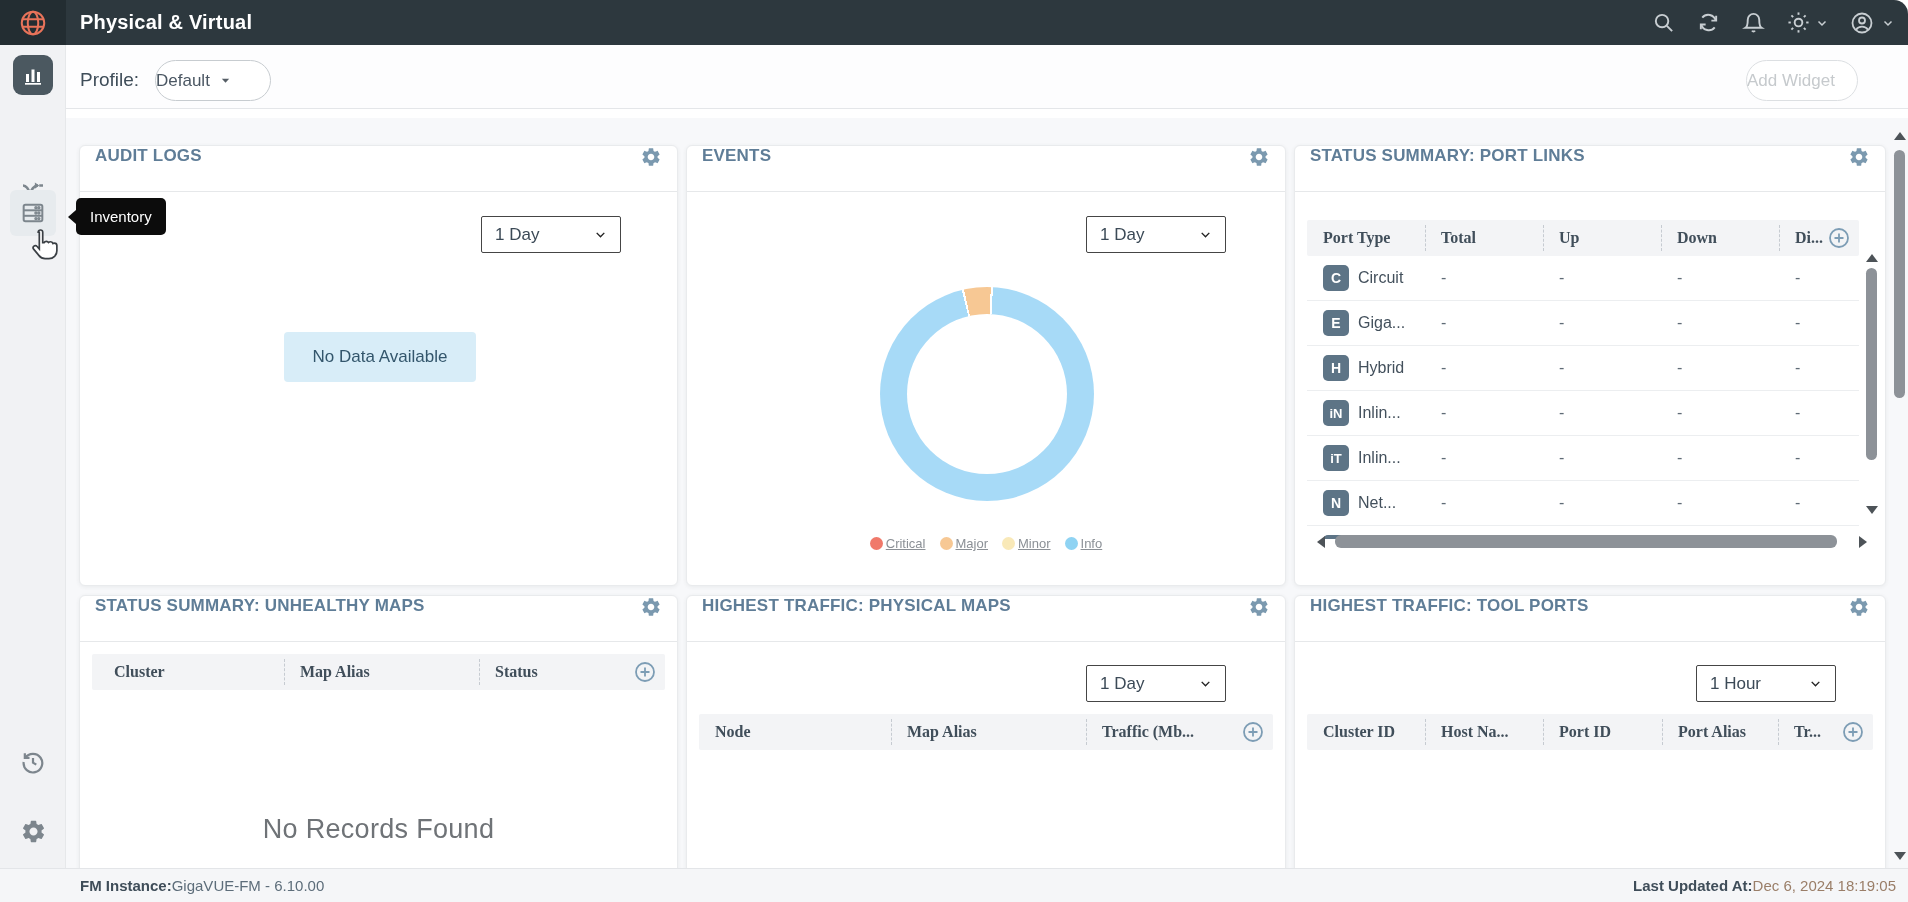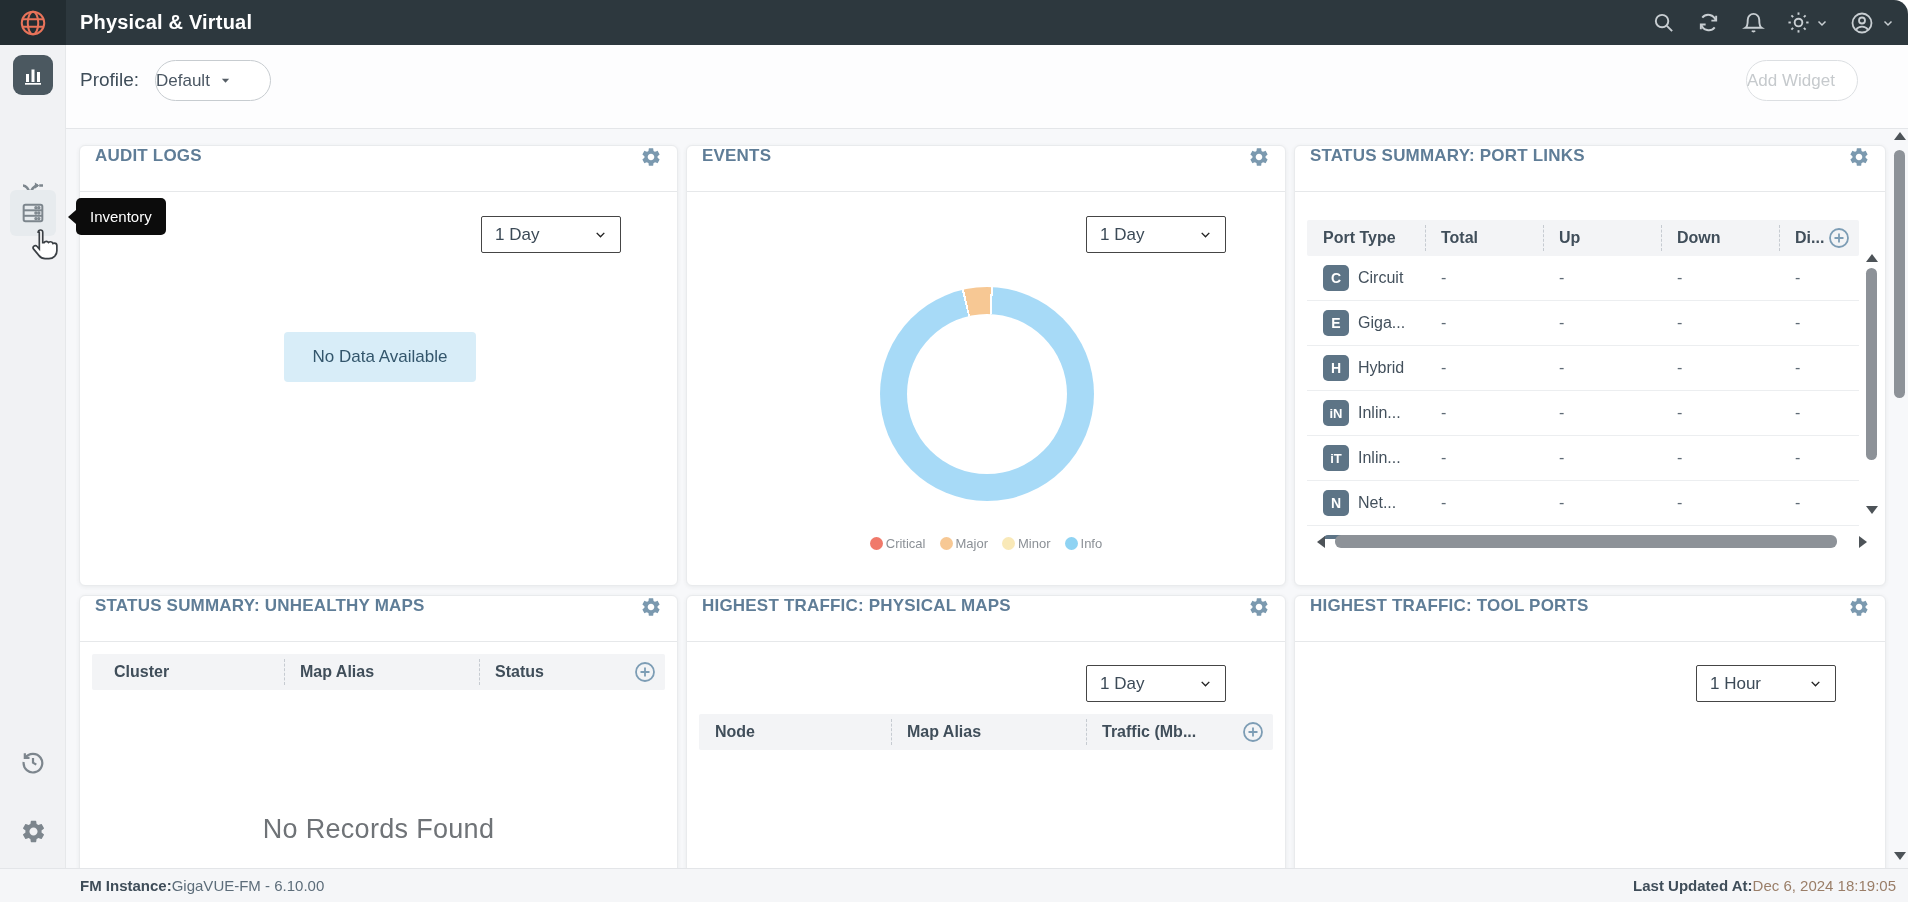--- a/index.html
+++ b/index.html
@@ -28,21 +28,21 @@
   
   .tooltip { position:absolute; left:76px; top:198px; height:37px; padding:0 14px;
              background:#0c0c0c; color:#fff; border-radius:5px; display:flex; align-items:center;
              font-size:15px; z-index:40; }
   .tooltip::before { content:""; position:absolute; left:-8px; top:12px;
                      border-top:7px solid transparent; border-bottom:7px solid transparent;
                      border-right:8px solid #0c0c0c; }
   .cursor-hand { position:absolute; left:26px; top:228px; z-index:41; }
 
   
-  .profile-row { position:absolute; left:66px; top:45px; right:0; height:84px; background:#fdfdfe;
+  .profile-row { position:absolute; left:66px; top:45px; right:0; height:64px; background:#fdfdfe;
                  border-bottom:1px solid #e4e6e9; z-index:10; }
   .profile-label { position:absolute; left:14px; top:24px; font-size:19px; color:#3f4d59; }
   .pill { height:41px; border-radius:21px; background:#fff; display:flex; align-items:center;
           justify-content:flex-start; gap:10px; font-size:17px; }
   .profile-select { position:absolute; left:89px; top:15px; width:116px;
                     border:1.5px solid #c7ccd0; color:#4b5763; cursor:pointer; }
   .add-widget { position:absolute; right:50px; top:15px; width:112px;
                 border:1.5px solid #dcdfe2; color:#c6cacd; }
 
   
@@ -60,25 +60,25 @@
             padding:0 13px; font-size:17px; color:#3c4a57; cursor:pointer; }
 
   .nodata-box { position:absolute; left:204px; top:186px; width:192px; height:50px;
                 background:#d8edf8; border-radius:4px; display:flex; align-items:center;
                 justify-content:center; font-size:17px; color:#33566c; }
 
   .donut { position:absolute; left:193px; top:141px; width:214px; height:214px; border-radius:50%; }
   .donut::after { content:""; position:absolute; inset:27px; background:#fff; border-radius:50%; }
   .legend { position:absolute; left:0; right:0; top:390px; display:flex; justify-content:center;
             align-items:center; gap:14px; }
-  .legend-item { display:flex; align-items:center; gap:3px; font-size:13px; color:#8b9096; }
+  .legend-item { display:flex; align-items:center; gap:3px; font-size:13px; color:#8b9096;text-decoration:underline; }
   .legend-dot { width:13px; height:13px; border-radius:50%; }
 
   .thead { position:absolute; left:12px; right:12px; height:36px; background:#f3f4f6;
-           display:flex; align-items:center; border-radius:2px; }
+           display:flex; align-items:center; border-radius:2px;font-family:Liberation Serif, serif; }
   .th { position:relative; height:36px; display:flex; align-items:center; padding-left:16px;
         font-size:16px; font-weight:bold; color:#404e5a; white-space:nowrap; overflow:hidden; }
   .th + .th::before { content:""; position:absolute; left:0; top:5px; height:26px;
                       border-left:1px dashed #c6cbd1; }
   .plus-cell { margin-left:auto; margin-right:8px; display:flex; align-items:center; }
 
   .rows { position:absolute; left:12px; right:26px; overflow:hidden; }
   .trow { height:45px; display:flex; align-items:center; border-bottom:1px solid #eceef0; }
   .td { font-size:16px; color:#43505c; display:flex; align-items:center; gap:9px;
         padding-left:16px; white-space:nowrap; overflow:hidden; }
@@ -446,20 +446,34 @@
       <svg class="gear" width="22" height="22" viewBox="0 0 24 24" fill="#7b99af">
           <path d="M19.14,12.94c0.04-0.3,0.06-0.61,0.06-0.94c0-0.32-0.02-0.64-0.07-0.94l2.03-1.58c0.18-0.14,0.23-0.41,0.12-0.61l-1.92-3.32c-0.12-0.22-0.37-0.29-0.59-0.22l-2.39,0.96c-0.5-0.38-1.03-0.7-1.62-0.94L14.4,2.81c-0.04-0.24-0.24-0.41-0.48-0.41h-3.84c-0.24,0-0.43,0.17-0.47,0.41L9.25,5.35C8.66,5.59,8.12,5.92,7.63,6.29L5.24,5.33c-0.22-0.08-0.47,0-0.59,0.22L2.74,8.87C2.62,9.08,2.66,9.34,2.86,9.48l2.03,1.58C4.84,11.36,4.8,11.69,4.8,12s0.02,0.64,0.07,0.94l-2.03,1.58c-0.18,0.14-0.23,0.41-0.12,0.61l1.92,3.32c0.12,0.22,0.37,0.29,0.59,0.22l2.39-0.96c0.5,0.38,1.03,0.7,1.62,0.94l0.36,2.54c0.05,0.24,0.24,0.41,0.48,0.41h3.84c0.24,0,0.44-0.17,0.47-0.41l0.36-2.54c0.59-0.24,1.13-0.56,1.62-0.94l2.39,0.96c0.22,0.08,0.47,0,0.59-0.22l1.92-3.32c0.12-0.22,0.07-0.47-0.12-0.61L19.14,12.94z M12,15.6c-1.98,0-3.6-1.62-3.6-3.6s1.62-3.6,3.6-3.6s3.6,1.62,3.6,3.6S13.98,15.6,12,15.6z"></path>
         </svg>
     </div>
     <div class="select" style="left:401px; top:69px">
       <span>1 Hour</span>
       <svg width="13" height="13" viewBox="0 0 24 24" fill="none" stroke="#222" stroke-width="2.6">
           <polyline points="5 9 12 16 19 9"></polyline>
         </svg>
     </div>
+    <div class="thead" style="top:118px">
+      <div class="th" style="width:118px">Cluster ID</div>
+      <div class="th" style="width:118px">Host Na...</div>
+      <div class="th" style="width:119px">Port ID</div>
+      <div class="th" style="width:116px">Port Alias</div>
+      <div class="th" style="flex:1">Tr...</div>
+      <span class="plus-cell">
+          <svg width="24" height="24" viewBox="0 0 24 24" fill="none" stroke="#7d9db5" stroke-width="1.8">
+            <circle cx="12" cy="12" r="9"></circle>
+            <line x1="12" y1="7.5" x2="12" y2="16.5"></line>
+            <line x1="7.5" y1="12" x2="16.5" y2="12"></line>
+          </svg>
+        </span>
+    </div>
   </div>
 
   <div class="page-scroll">
     <div class="tri tri-up"></div>
     <div class="vthumb"></div>
     <div class="tri tri-down"></div>
   </div>
 </div>
 
 <div class="footer">

